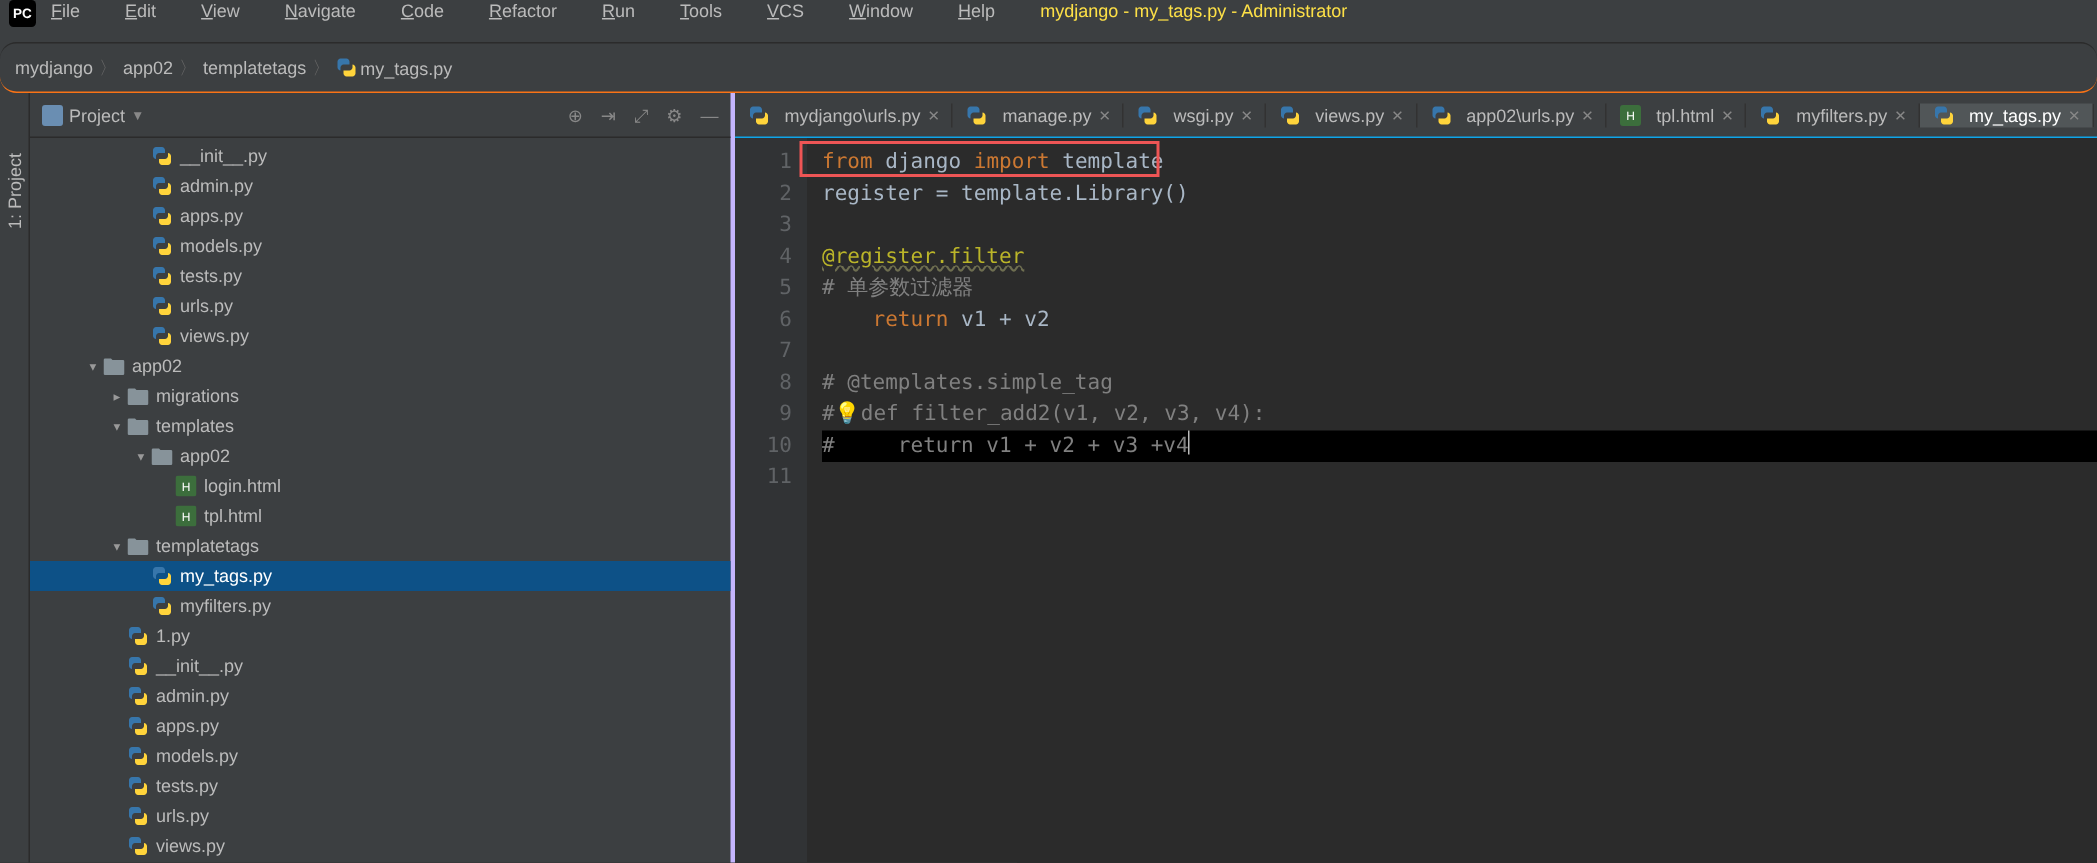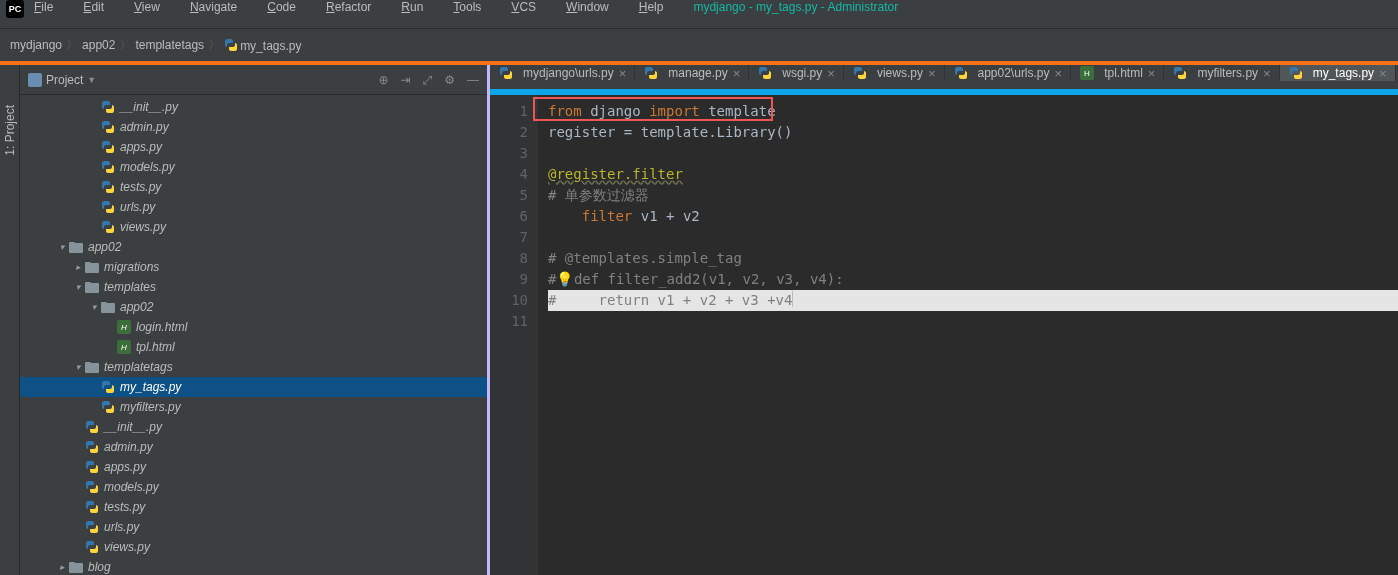--- a/index.html
+++ b/index.html
@@ -2,57 +2,57 @@
 <html><head>
 <meta charset="utf-8">
 <style>
 * { margin: 0; padding: 0; box-sizing: border-box; }
 body { font-family: "Segoe UI", Arial, sans-serif; background: #3c3f41; color: #bbb; font-size: 12px; overflow: hidden; width: 1398px; height: 575px; }
 .titlebar { height: 28px; display: flex; padding: 0 6px; background: #3c3f41; }
 .logo { width: 18px; height: 18px; background: #000; border-radius: 3px; display: flex; align-items: center; justify-content: center; font-size: 9px; font-weight: bold; color: #fff; margin-right: 10px; }
 .menu { display: flex; gap: 30px; }
 .menu-item { cursor: pointer; color: #bbb; }
 .menu-item u { text-decoration: underline; }
-.title-text { margin-left: 30px; color: #14b8a6; }
-.breadcrumbs { height: 28px; display: flex; align-items: center; padding: 16px 10px; background: #3c3f41; border-top: 1px solid #2b2b2b; border-bottom: 4px solid #f97316; }
+.title-text { margin-left: 30px; color: #fde047; }
+.breadcrumbs { height: 28px; display: flex; align-items: center; padding: 16px 10px; background: #3c3f41; border-top: 1px solid #2b2b2b; border-bottom: 1px solid #f97316; border-radius: 11px; }
 .crumb { color: #bbb; margin-right: 4px; }
 .crumb-sep { color: #666; margin-right: 4px; }
 .crumb-icon { width: 12px; height: 12px; display: inline-block; margin-right: 4px; vertical-align: -2px; }
 .main { display: flex; height: calc(100% - 56px); }
 .left-rail { width: 20px; background: #3c3f41; border-right: 1px solid #2b2b2b; display: flex; flex-direction: column; align-items: center; padding-top: 40px; }
 .left-rail-text { writing-mode: vertical-rl; transform: rotate(180deg); color: #bbb; cursor: pointer; }
 .project-panel { width: 470px; background: #3c3f41; border-right: 3px solid #c4b5fd; display: flex; flex-direction: column; }
 .panel-header { height: 30px; display: flex; align-items: center; padding: 0 8px; border-bottom: 1px solid #2b2b2b; }
 .panel-title { display: flex; align-items: center; gap: 4px; color: #bbb; }
 .panel-tools { margin-left: auto; display: flex; gap: 12px; color: #888; }
 .panel-tool { cursor: pointer; }
 .tree { flex: 1; overflow: auto; padding: 2px 0; }
-.tree-row { height: 20px; display: flex; align-items: center; cursor: pointer; white-space: nowrap; font-style: italic; }
+.tree-row { height: 20px; display: flex; align-items: center; cursor: pointer; white-space: nowrap; }
 .tree-row.selected { background: #0d5187; color: #fff; }
 .tree-arrow { width: 12px; text-align: center; color: #999; font-size: 9px; }
 .tree-icon { width: 16px; height: 16px; margin-right: 4px; display: flex; align-items: center; justify-content: center; }
 .editor-area { flex: 1; display: flex; flex-direction: column; background: #2b2b2b; }
-.tabs { height: 30px; display: flex; align-items: flex-start; background: #3c3f41; border-bottom: 6px solid #0ea5e9; }
+.tabs { height: 30px; display: flex; align-items: center; background: #3c3f41; border-bottom: 1px solid #0ea5e9; }
 .tab { display: flex; align-items: center; padding: 0 8px; gap: 5px; border-right: 1px solid #323232; cursor: pointer; color: #bbb; }
 .tab.active { background: #515658; color: #fff; }
 .tab-close { color: #888; font-size: 13px; cursor: pointer; }
 .editor-body { flex: 1; display: flex; font-family: "Consolas", monospace; font-size: 14px; }
 .gutter { width: 48px; background: #313335; text-align: right; color: #606366; padding: 6px 10px 0 0; line-height: 21px; }
 .gutter .lnum { height: 21px; }
 .code { flex: 1; padding: 6px 0 0 10px; line-height: 21px; position: relative; }
 .code-line { height: 21px; white-space: pre; }
 .highlight-box { border: 2px solid #e55; position: absolute; }
 .kw { color: #cc7832; }
 .func { color: #ffc66d; }
 .dec { color: #bbb529; text-decoration: underline wavy #6e6e50; }
 .comment { color: #808080; }
 .op { color: #a9b7c6; }
 .txt { color: #a9b7c6; }
 .ident { color: #a9b7c6; }
-.cursor-line { background: #e5e5e5; }
+.cursor-line { background: #000000; }
 .caret { border-left: 1px solid #bbb; display:inline-block; height:16px; vertical-align: -2px;}
 .bulb { color: #f0a732; }
 </style>
 </head>
 <body>
 
 <div class="titlebar">
   <div class="logo">PC</div>
   <div class="menu" id="menu">
       <span class="menu-item"><u>F</u>ile</span>
@@ -262,20 +262,30 @@
           <span>myfilters.py</span>
         </div>
         <div class="tree-row" style="padding-left: 52px;">
           <span class="tree-arrow"></span>
           <span class="tree-icon">
             <svg width="14" height="14" viewBox="0 0 14 14">
               <path d="M4 1h3c1 0 2 1 2 2v2H5c-1 0-2 1-2 2v2c-1 0-2-1-2-2V3c0-1 1-2 2-2z" fill="#3776ab"></path>
               <path d="M10 13H7c-1 0-2-1-2-2V9h4c1 0 2-1 2-2V5c1 0 2 1 2 2v4c0 1-1 2-2 2z" fill="#ffd43b"></path>
             </svg>
           </span>
+          <span>1.py</span>
+        </div>
+        <div class="tree-row" style="padding-left: 52px;">
+          <span class="tree-arrow"></span>
+          <span class="tree-icon">
+            <svg width="14" height="14" viewBox="0 0 14 14">
+              <path d="M4 1h3c1 0 2 1 2 2v2H5c-1 0-2 1-2 2v2c-1 0-2-1-2-2V3c0-1 1-2 2-2z" fill="#3776ab"></path>
+              <path d="M10 13H7c-1 0-2-1-2-2V9h4c1 0 2-1 2-2V5c1 0 2 1 2 2v4c0 1-1 2-2 2z" fill="#ffd43b"></path>
+            </svg>
+          </span>
           <span>__init__.py</span>
         </div>
         <div class="tree-row" style="padding-left: 52px;">
           <span class="tree-arrow"></span>
           <span class="tree-icon">
             <svg width="14" height="14" viewBox="0 0 14 14">
               <path d="M4 1h3c1 0 2 1 2 2v2H5c-1 0-2 1-2 2v2c-1 0-2-1-2-2V3c0-1 1-2 2-2z" fill="#3776ab"></path>
               <path d="M10 13H7c-1 0-2-1-2-2V9h4c1 0 2-1 2-2V5c1 0 2 1 2 2v4c0 1-1 2-2 2z" fill="#ffd43b"></path>
             </svg>
           </span>
@@ -440,21 +450,21 @@
           <div class="lnum">10</div>
           <div class="lnum">11</div>
         </div>
       <div class="code" id="code">
         <div class="highlight-box" style="left:-5px;top:2px;width:240px;height:24px;"></div>
       <div class="code-line"><span class="kw">from </span><span class="ident">django </span><span class="kw">import </span><span class="ident">template</span></div>
           <div class="code-line"><span class="txt">register = template.Library()</span></div>
           <div class="code-line"></div>
           <div class="code-line"><span class="dec">@register.filter</span></div>
           <div class="code-line"><span class="comment"># 单参数过滤器</span></div>
-          <div class="code-line"><span class="txt">    </span><span class="kw">filter </span><span class="txt">v1 + v2</span></div>
+          <div class="code-line"><span class="txt">    </span><span class="kw">return </span><span class="txt">v1 + v2</span></div>
           <div class="code-line"></div>
           <div class="code-line"><span class="comment"># @templates.simple_tag</span></div>
           <div class="code-line"><span class="comment">#</span><span class="bulb">💡</span><span class="comment">def filter_add2(v1, v2, v3, v4):</span></div>
           <div class="code-line cursor-line"><span class="comment">#     return v1 + v2 + v3 +v4</span><span class="caret"></span></div>
         </div>
     </div>
   </div>
 </div>
 
 </body></html>

